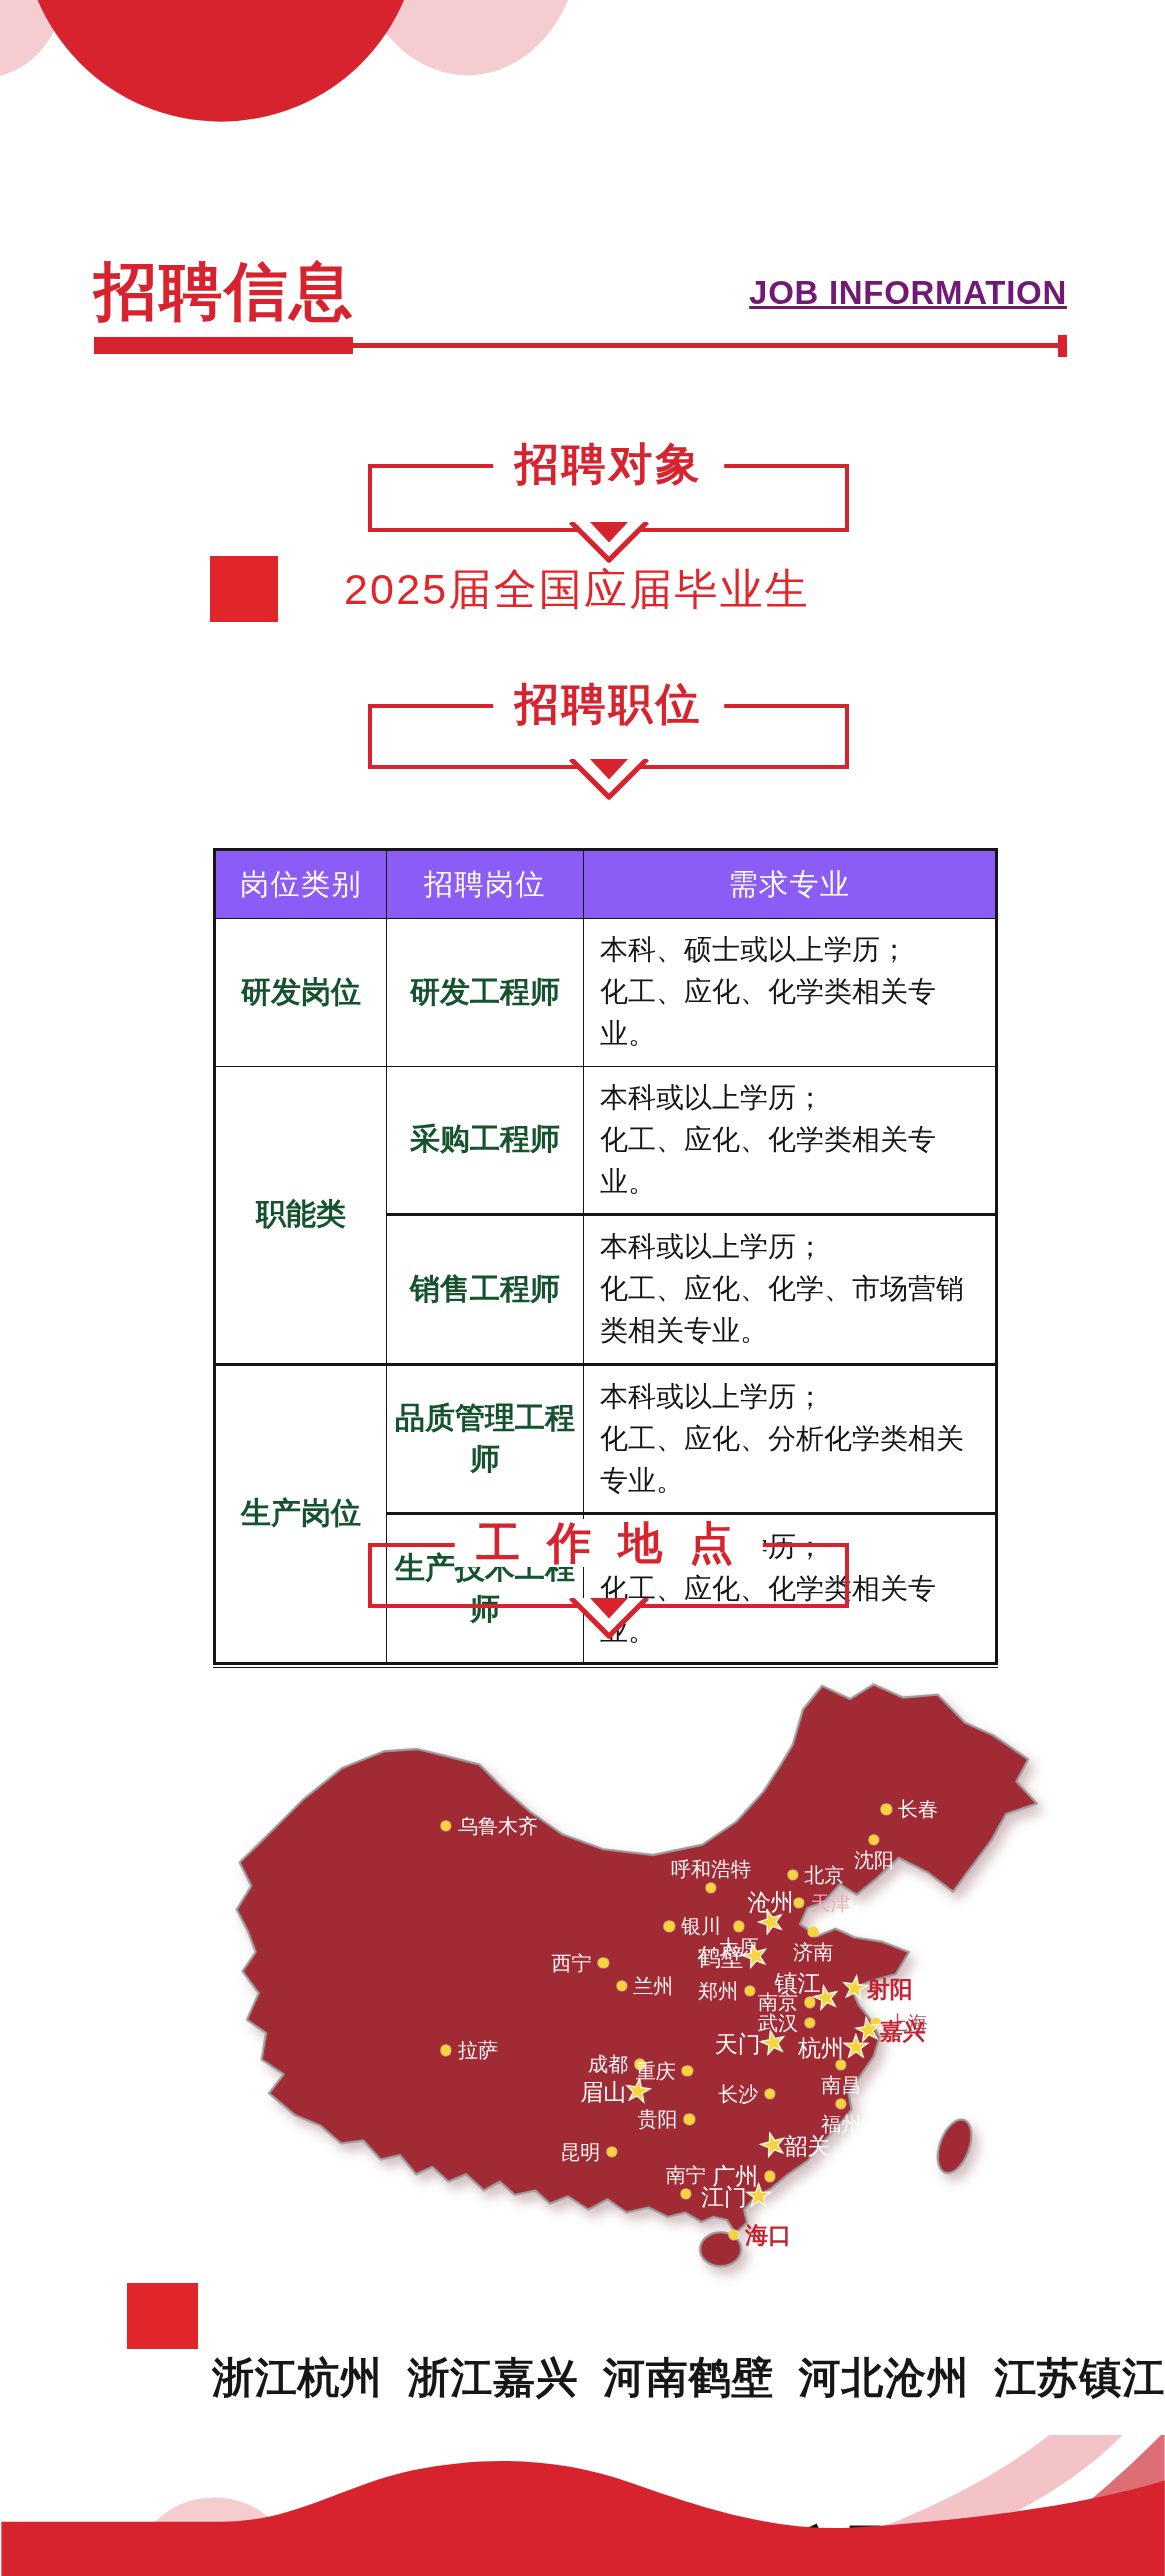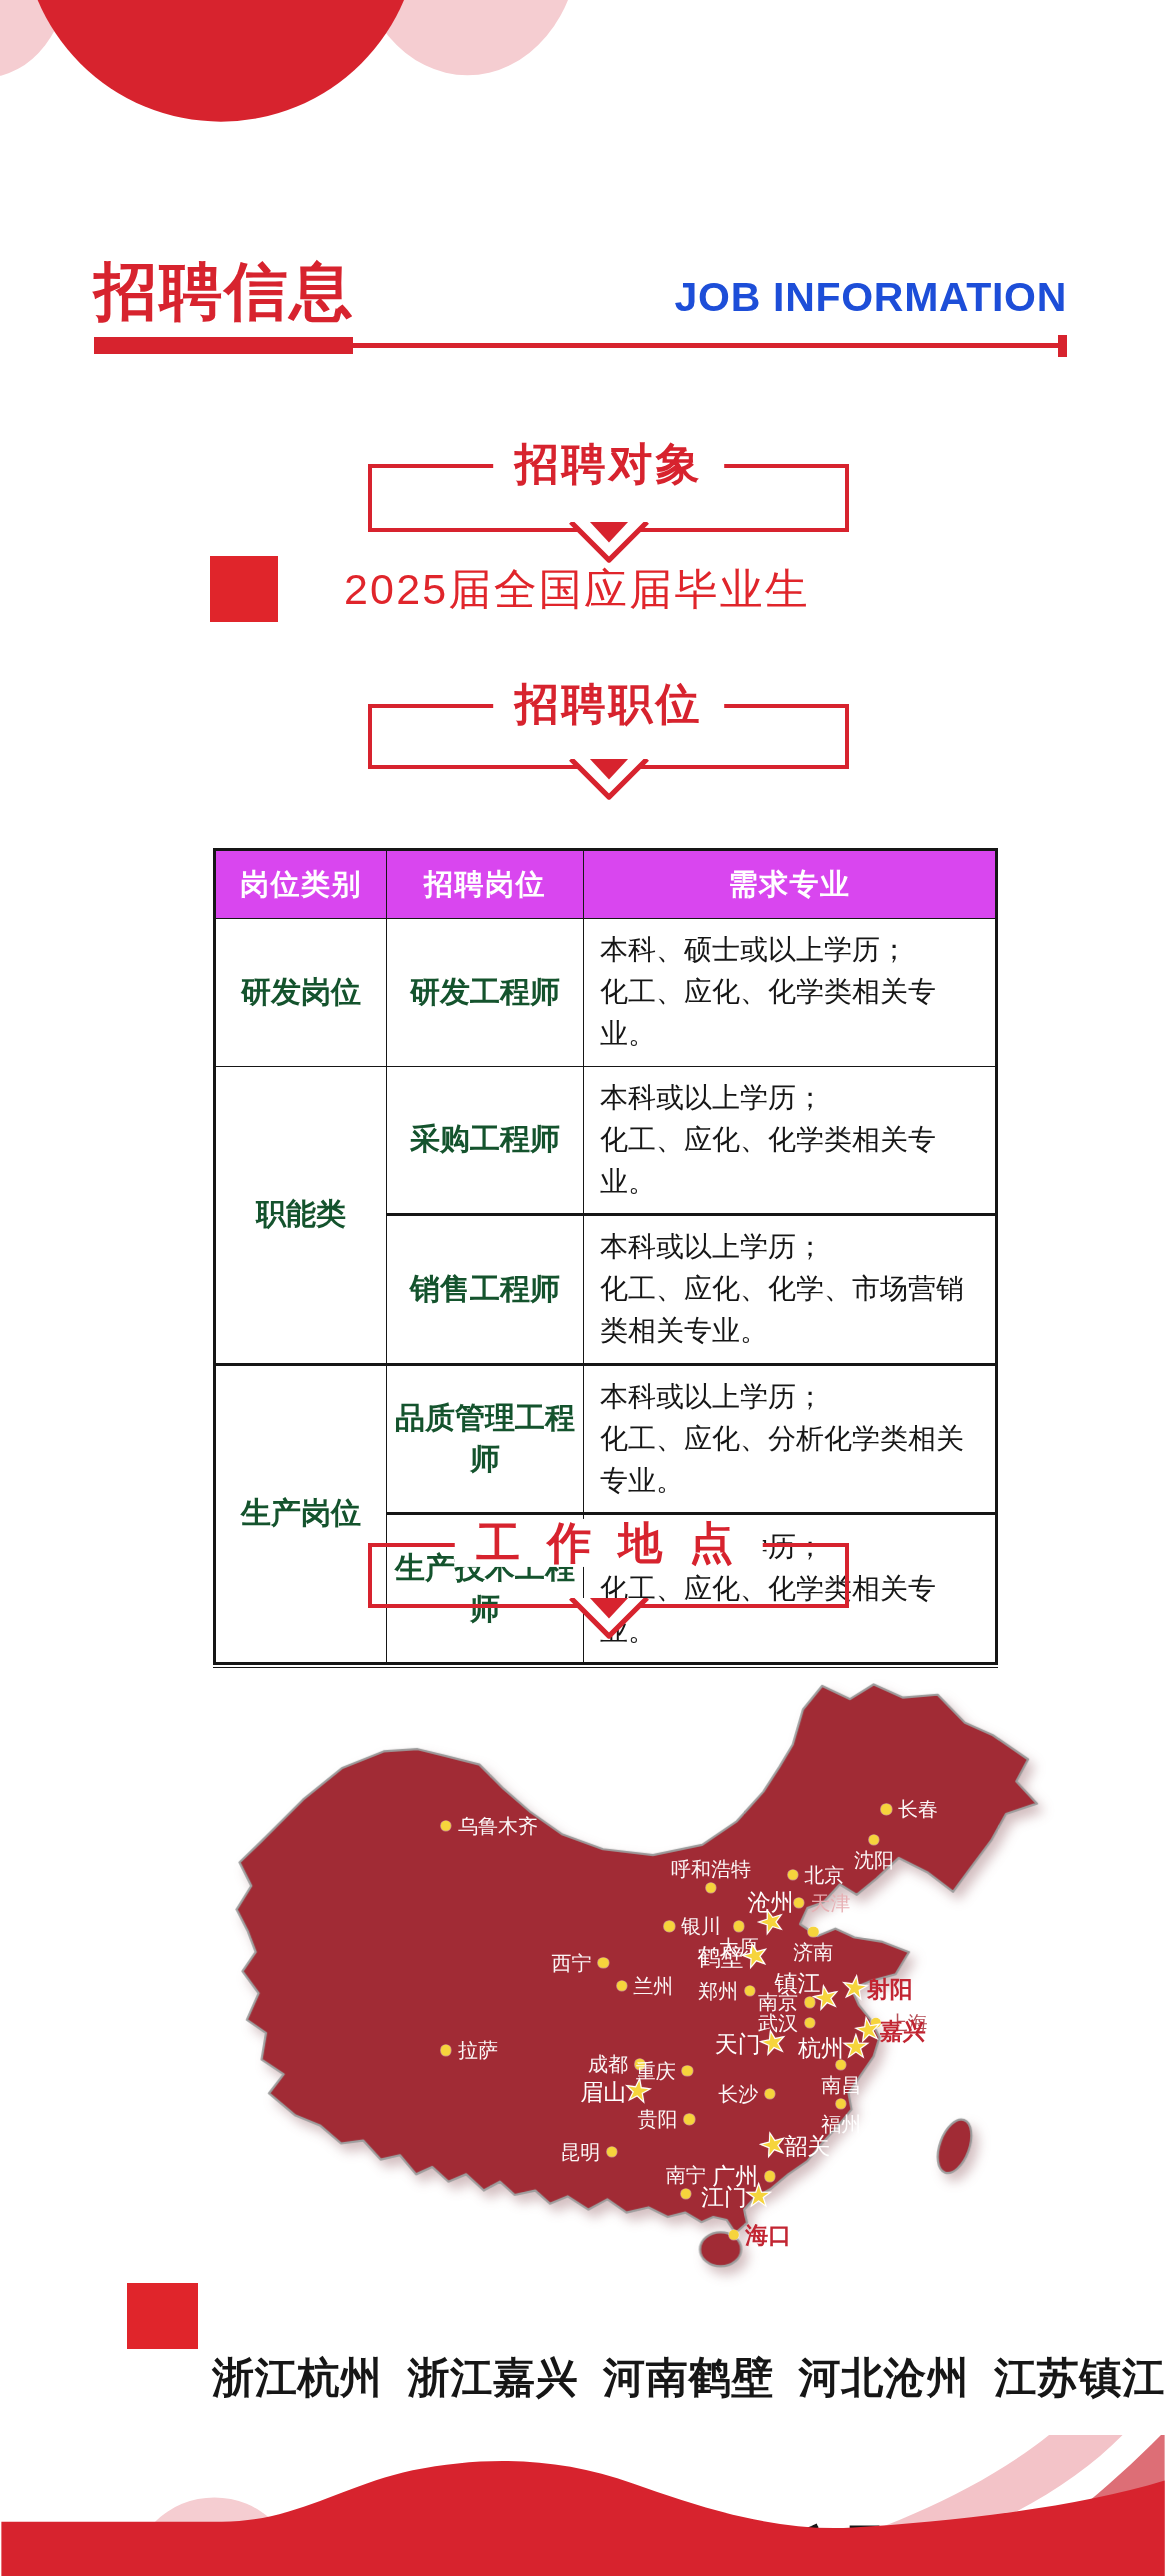--- a/index.html
+++ b/index.html
@@ -6,21 +6,21 @@
   body{font-family:"Liberation Sans","DejaVu Sans",sans-serif;}
   .page{position:relative;width:1166px;height:2576px;background:#fff;overflow:hidden;}
 
   
   .deco{position:absolute;left:0;display:block;}
   .deco-top{top:0;}
   .deco-bottom{top:2435px;}
 
   
   .hd-title{position:absolute;left:94px;top:249px;font-size:63px;font-weight:800;color:#d7232e;letter-spacing:2.2px;}
-  .hd-sub{position:absolute;right:99px;top:274px;font-size:41px;font-weight:700;color:#1d4ed8;letter-spacing:0.7px;}
+  .hd-sub{position:absolute;right:99px;top:274px;font-size:33px;font-weight:700;color:#701a75;letter-spacing:0.7px;text-decoration:underline;}
   .hd-rule{position:absolute;left:94px;right:99px;top:333px;height:29px;}
   .hd-rule .bar{position:absolute;left:0;top:3.7px;width:259px;height:17.7px;background:#d7232e;}
   .hd-rule .line{position:absolute;left:259px;right:7.4px;top:10.3px;height:4.4px;background:#d7232e;}
   .hd-rule .cap{position:absolute;right:0;top:1.5px;width:8.8px;height:22px;background:#d7232e;}
 
   
   .banner{position:absolute;left:368px;width:453px;border:4.4px solid #d7232e;padding-left:20px;}
   .banner .bn-title{position:absolute;left:50%;top:0;transform:translate(-50%,-58%);background:#fff;
     padding:0 22px;font-size:44px;font-weight:800;color:#d7232e;white-space:nowrap;letter-spacing:2.9px;line-height:1.1;}
   .banner .bn-arrow{position:absolute;left:50%;bottom:-38px;transform:translateX(-50%);}
@@ -31,21 +31,21 @@
 
   
   .target-square{position:absolute;left:210px;top:556px;width:68px;height:66px;background:#e0252b;}
   .target-text{position:absolute;left:344px;top:556px;height:66px;line-height:66px;font-size:43px;font-weight:500;color:#e0252b;letter-spacing:2.2px;}
 
   
   .table-wrap{position:absolute;left:213px;top:848px;width:785px;border-bottom:1.5px solid #161616;padding-bottom:2.2px;}
   table.jobs{width:100%;border-collapse:collapse;border:3.7px solid #161616;table-layout:fixed;}
   table.jobs th,table.jobs td{border:1.5px solid #161616;}
   table.jobs tr.thick td{border-top-width:3.7px;}
-  table.jobs thead th{background:#d946ef;color:#fff;font-size:29px;font-weight:700;height:65px;letter-spacing:1.5px;}
+  table.jobs thead th{background:#8b5cf6;color:#fff;font-size:29px;font-weight:400;height:65px;letter-spacing:1.5px;}
   td.cat,td.pos{color:#14532d;font-weight:700;font-size:30px;text-align:center;}
   td.req{font-size:28px;color:#161616;padding:10.3px 7.4px 10.3px 16px;line-height:1.5;text-align:left;}
   col.c1{width:22%}col.c2{width:25.2%}col.c3{width:52.8%}
 
   
   .map{position:absolute;left:191px;top:1665px;width:868px;height:633px;}
   .map svg{position:absolute;left:0;top:0;}
   .land{filter:drop-shadow(8px 10px 8px rgba(110,40,45,.30));}
   .city{position:absolute;width:0;height:0;}
   .mk{position:absolute;left:0;top:0;}

